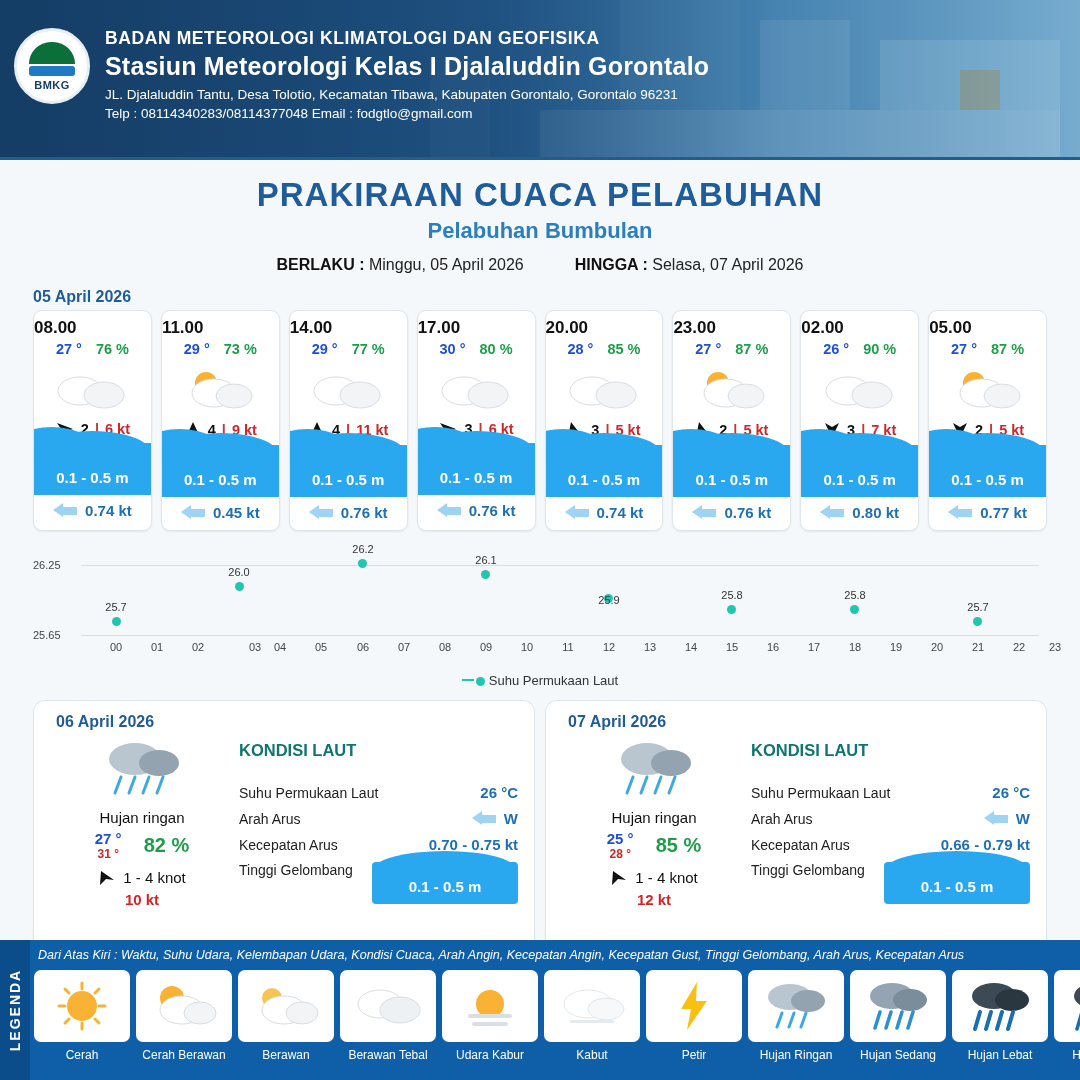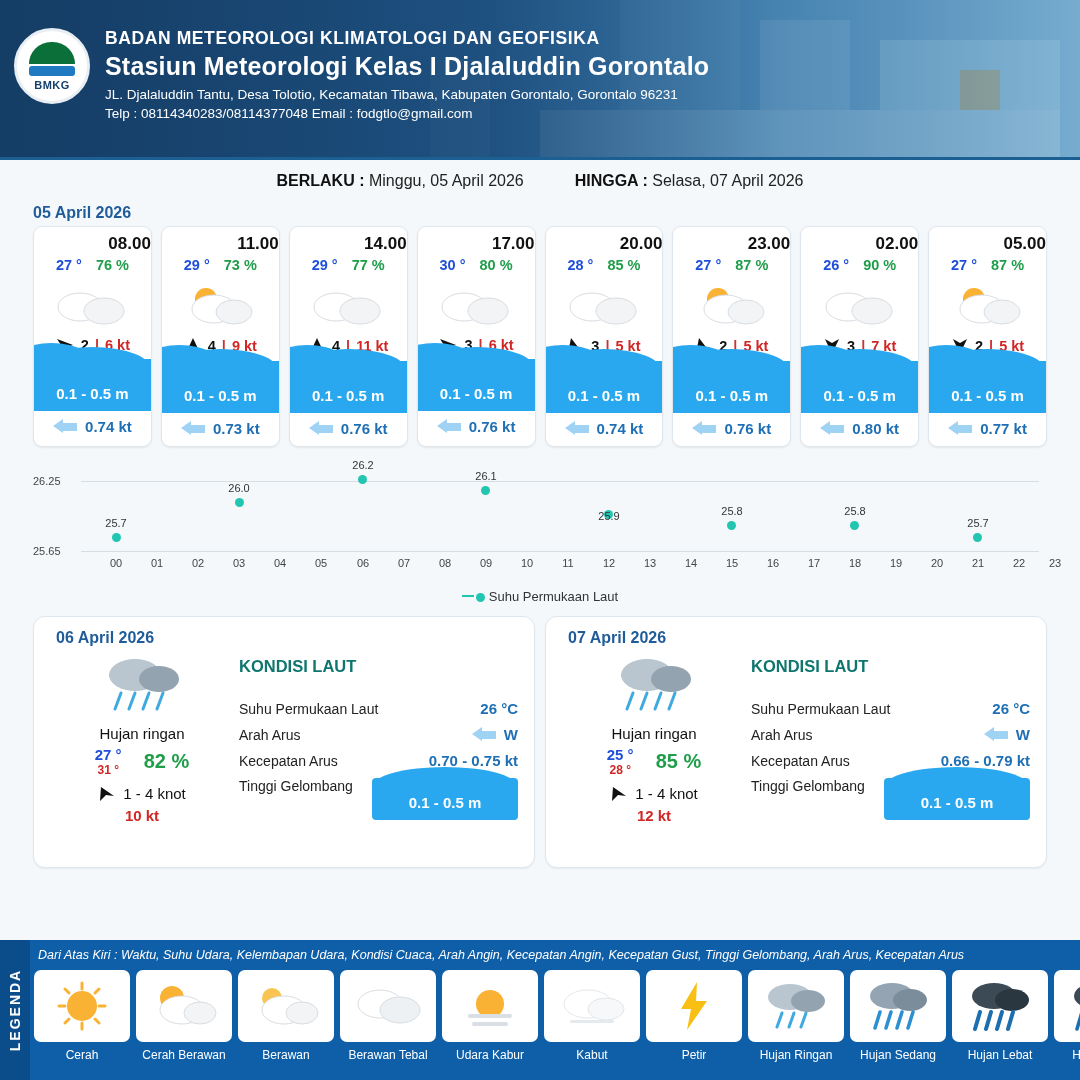--- a/index.html
+++ b/index.html
@@ -43,21 +43,21 @@
   .validity .gap { display:inline-block; width:42px; }
 
   .date-label { margin:14px 0 4px 33px; font-size:16px; font-weight:bold; color:#1f5c99; }
 
   
   .cards { display:flex; gap:9px; padding:0 33px; }
   .card {
     width:128px; background:#ffffff; border:1px solid #dfe6ec; border-radius:9px;
     overflow:hidden; box-shadow:0 1px 2px rgba(0,0,0,.07);
   }
-  .card .hour { text-align:right; font-size:17px; font-weight:bold; color:#111; padding:7px 0 3px; }
+  .card .hour { text-align:left; font-size:17px; font-weight:bold; color:#111; padding:7px 0 3px; }
   .card .tr { display:flex; justify-content:center; gap:14px; font-size:14.5px; font-weight:bold; padding-bottom:4px;}
   .card .temp { color:#1f4fd8; }
   .card .hum { color:#1f9e4a; }
   .icon-box { height:56px; display:flex; align-items:center; justify-content:center; }
   .wind-row { display:flex; align-items:center; justify-content:center; gap:6px; font-size:14.5px; font-weight:bold; padding:4px 0 6px;}
   .wind-row .spd { color:#111; }
   .wind-row .sep { color:#c33; }
   .wind-row .gust { color:#d12626; }
   .wave-band { position:relative; height:52px; background:#29a8ef; }
   .wave-band .crest { position:absolute; top:-12px; left:0; width:100%; height:22px; background:#29a8ef;
@@ -139,20 +139,24 @@
     </div>
     <div class="hdr-text">
       <div class="l1">BADAN METEOROLOGI KLIMATOLOGI DAN GEOFISIKA</div>
       <div class="l2">Stasiun Meteorologi Kelas I Djalaluddin Gorontalo</div>
       <div class="l3">JL. Djalaluddin Tantu, Desa Tolotio, Kecamatan Tibawa, Kabupaten Gorontalo, Gorontalo 96231</div>
       <div class="l4">Telp : 08114340283/08114377048 Email : fodgtlo@gmail.com</div>
     </div>
     <div class="hdr-bottom-line"></div>
   </div>
 
+  <div class="title-wrap">
+    <div class="title-main">PRAKIRAAN CUACA PELABUHAN</div>
+    <div class="title-sub">Pelabuhan Bumbulan</div>
+  </div>
   <div class="validity">
     <b>BERLAKU :</b>
     <span>Minggu, 05 April 2026</span>
     <span class="gap"></span>
     <b>HINGGA :</b>
     <span>Selasa, 07 April 2026</span>
   </div>
 
   <div class="date-label">05 April 2026</div>
 
@@ -216,21 +220,21 @@
       <div class="wave-band">
         <div class="crest2"></div>
           <div class="crest"></div>
         <div class="lbl">0.1 - 0.5 m</div>
       </div>
       <div class="cur-row">
         <span class="left-arrow">
             <span class="tri"></span>
             <span class="bar"></span>
           </span>
-        <span class="cur-val">0.73 kt</span>
+        <span class="cur-val">0.45 kt</span>
       </div>
     </div>
 
     <div class="card">
       <div class="hour">14.00</div>
       <div class="tr">
         <span class="temp">29 °</span>
         <span class="hum">77 %</span>
       </div>
       <div class="icon-box">
@@ -460,21 +464,21 @@
 
     <div class="pt" style="left:817px; top:54px;"></div>
     <div class="ptlabel" style="left:822px; top:38px;">25.8</div>
 
     <div class="pt" style="left:940px; top:66px;"></div>
     <div class="ptlabel" style="left:945px; top:50px;">25.7</div>
 
     <div class="xtick" style="left:83px;">00</div>
     <div class="xtick" style="left:124px;">01</div>
     <div class="xtick" style="left:165px;">02</div>
-    <div class="xtick" style="left:206px;text-align:center;">03</div>
+    <div class="xtick" style="left:222px;text-align:center;">03</div>
     <div class="xtick" style="left:247px;">04</div>
     <div class="xtick" style="left:288px;">05</div>
     <div class="xtick" style="left:330px;">06</div>
     <div class="xtick" style="left:371px;">07</div>
     <div class="xtick" style="left:412px;">08</div>
     <div class="xtick" style="left:453px;">09</div>
     <div class="xtick" style="left:494px;">10</div>
     <div class="xtick" style="left:535px;">11</div>
     <div class="xtick" style="left:576px;">12</div>
     <div class="xtick" style="left:617px;">13</div>

